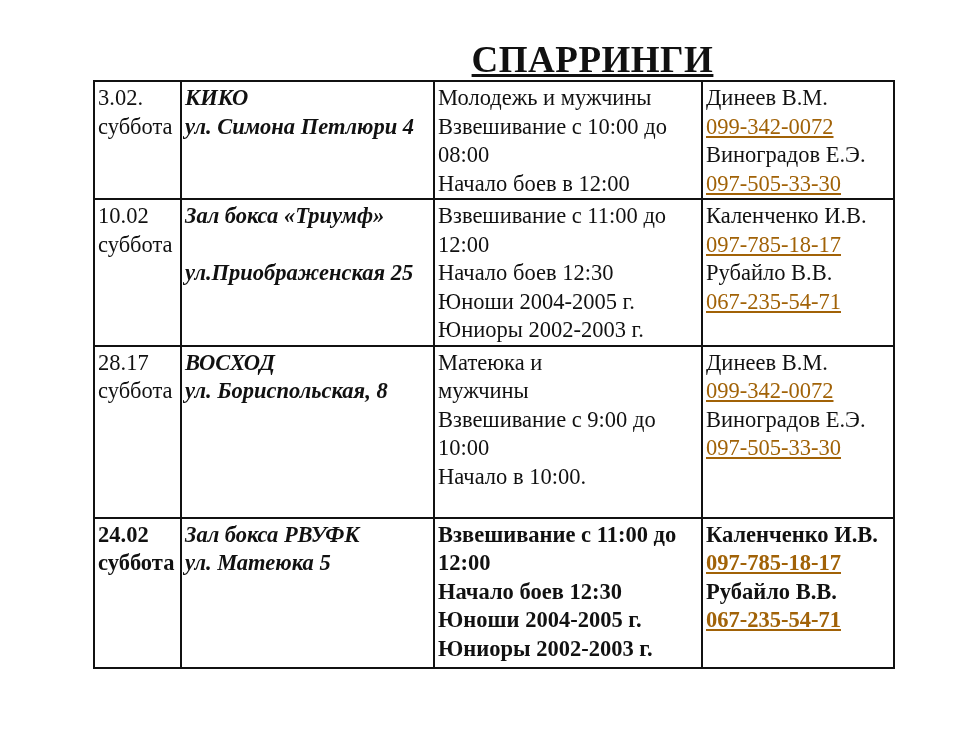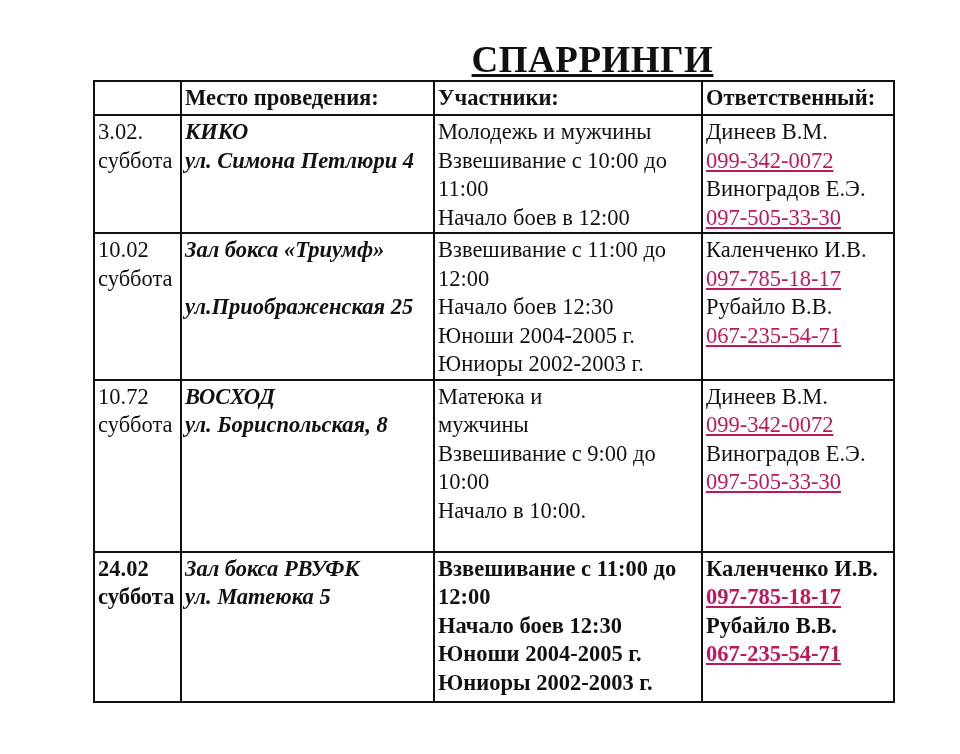--- a/index.html
+++ b/index.html
@@ -9,59 +9,53 @@
            font-size:37px; font-weight:bold; text-decoration:underline;
            letter-spacing:0.5px; padding-left:145px; box-sizing:border-box;margin-left:40px; }
   table { position:absolute; left:93px; top:80px; border-collapse:collapse;
           table-layout:fixed; width:800px; }
   td, th { border:2.5px solid #111; vertical-align:top; padding:2px 2px 0 3px;
            font-size:22.5px; line-height:28.5px; text-align:left; overflow:hidden; white-space:nowrap; }
   th { font-weight:bold; height:30px; }
   col.c1 { width:87px; } col.c2 { width:253px; } col.c3 { width:268px; } col.c4 { width:192px; }
   .venue { font-weight:bold; font-style:italic;border-radius:20px; }
   .line { display:block; }
-  .phone { color:#be185d; text-decoration:underline; cursor:pointer; }
+  .phone { color:#a16207; text-decoration:underline; cursor:pointer; }
   tr.r1 td { height:113px; }
   tr.r2 td { height:141px; }
   tr.r3 td { height:168px; }
   tr.r4 td { height:146px;font-weight:bold; }
 </style>
 </head>
 <body>
 
 <div class="title">СПАРРИНГИ</div>
 
 <table>
   <colgroup>
       <col class="c1">
       <col class="c2">
       <col class="c3">
       <col class="c4">
     </colgroup>
   <tbody>
-      <tr>
-    <th></th>
-    <th>Место проведения:</th>
-    <th>Участники:</th>
-    <th>Ответственный:</th>
-  </tr>
 
   <tr class="r1">
     <td>
       <span class="line">3.02.</span>
       <span class="line">суббота</span>
     </td>
     <td class="venue">
       <span class="line">КИКО</span>
       <span class="line">ул. Симона Петлюри 4</span>
     </td>
     <td>
       <span class="line">Молодежь и мужчины</span>
       <span class="line">Взвешивание с 10:00 до</span>
-      <span class="line">11:00</span>
+      <span class="line">08:00</span>
       <span class="line">Начало боев в 12:00</span>
     </td>
     <td>
       <span class="line">Динеев В.М.</span>
       <span class="line"><a class="phone">099-342-0072</a></span>
       <span class="line">Виноградов Е.Э.</span>
       <span class="line"><a class="phone">097-505-33-30</a></span>
     </td>
   </tr>
 
@@ -85,21 +79,21 @@
     <td>
       <span class="line">Каленченко И.В.</span>
       <span class="line"><a class="phone">097-785-18-17</a></span>
       <span class="line">Рубайло В.В.</span>
       <span class="line"><a class="phone">067-235-54-71</a></span>
     </td>
   </tr>
 
   <tr class="r3">
     <td>
-      <span class="line">10.72</span>
+      <span class="line">28.17</span>
       <span class="line">суббота</span>
     </td>
     <td class="venue">
       <span class="line">ВОСХОД</span>
       <span class="line">ул. Бориспольская, 8</span>
     </td>
     <td>
       <span class="line">Матеюка и</span>
       <span class="line">мужчины</span>
       <span class="line">Взвешивание с 9:00 до</span>

